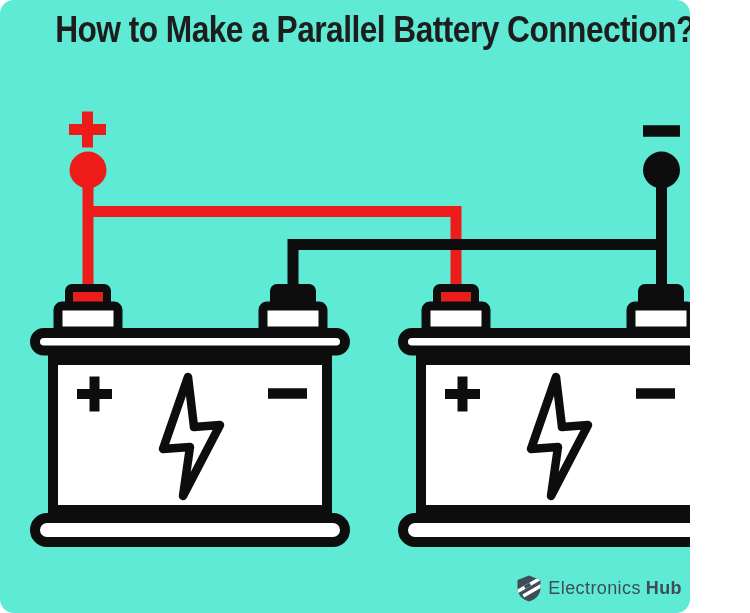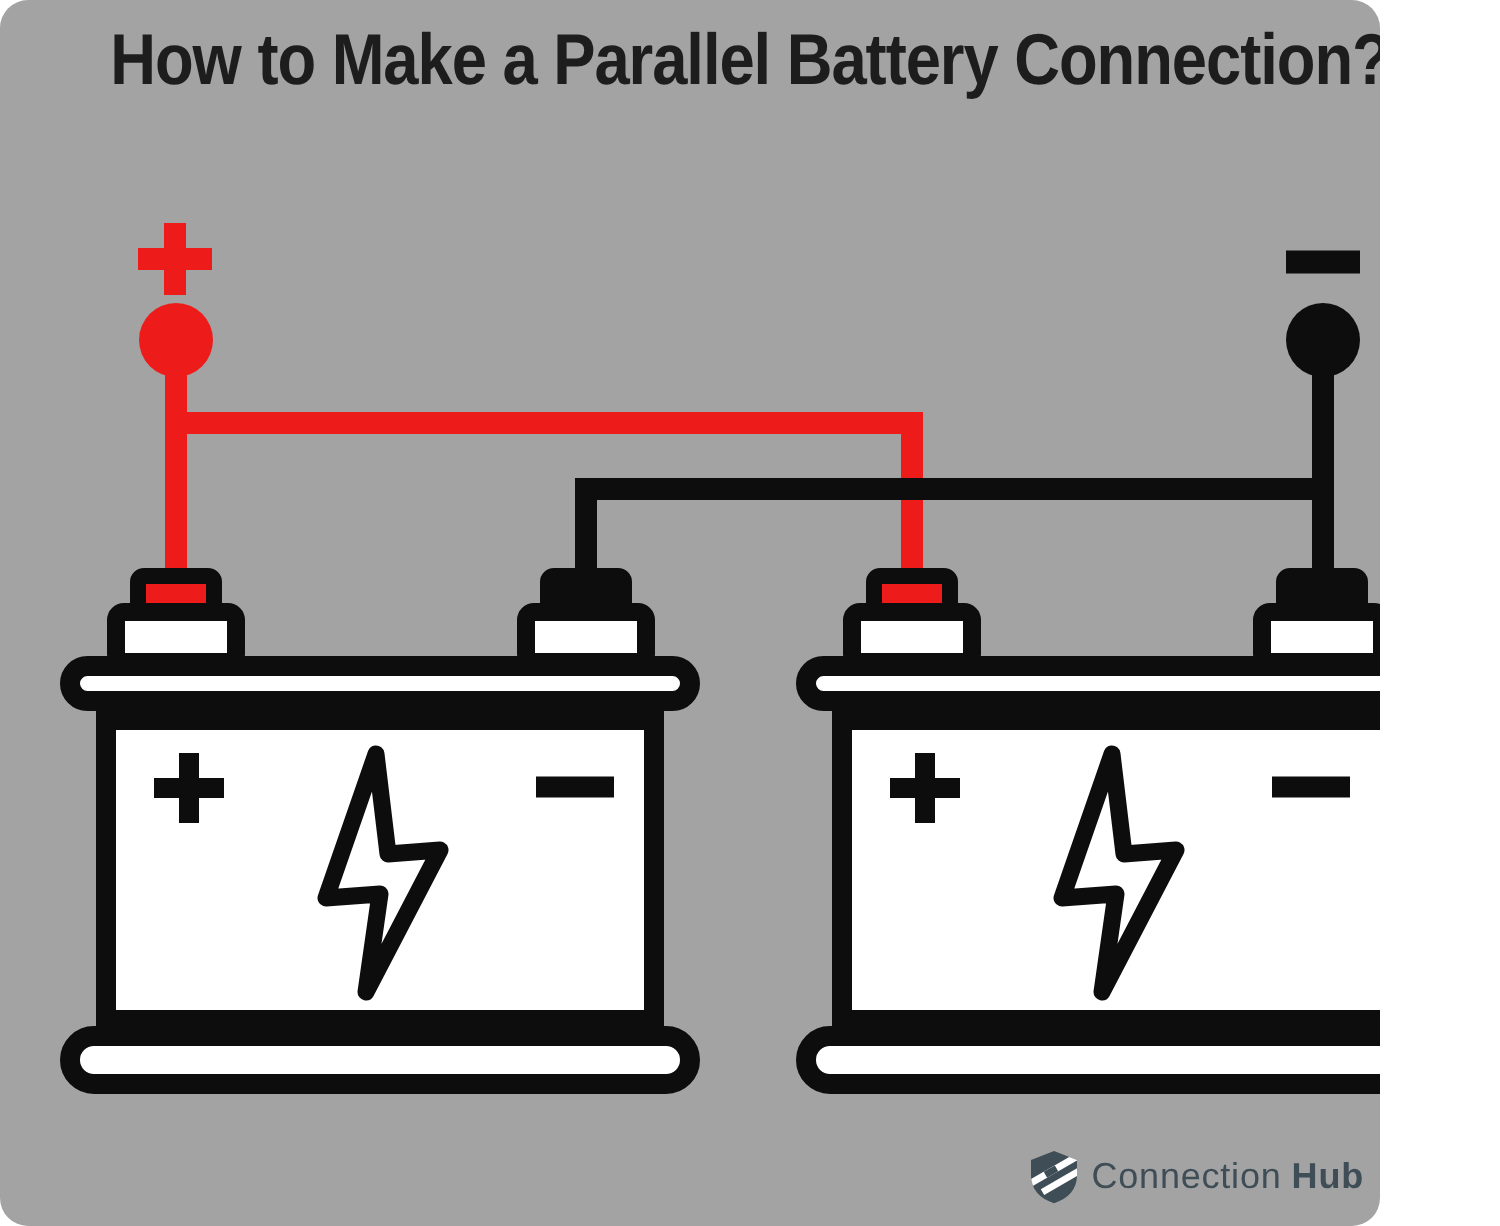--- a/index.html
+++ b/index.html
@@ -1,19 +1,19 @@
 <!DOCTYPE html>
 <html><head>
 <meta charset="utf-8">
 <style>
   html,body{margin:0;padding:0;background:#ffffff;}
   .canvas{
     position:relative;
     width:690px;height:613px;
-    background:#a3a3a3;
+    background:#5eead4;
     overflow:hidden;
     font-family:"Liberation Sans", sans-serif;
     border-radius:14px;
   }
   .page-title{
     position:absolute;
     top:9px;left:0;width:750px;
     margin:0;
     text-align:center;
     font-family:"Liberation Sans", sans-serif;
@@ -103,16 +103,16 @@
           <path d="M12 .5 L23.5 5 V12.8 C23.5 19.8 18.9 24.4 12 26.6 C5.1 24.4 .5 19.8 .5 12.8 V5 Z"></path>
         </clipPath>
       </defs>
       <path d="M12 .5 L23.5 5 V12.8 C23.5 19.8 18.9 24.4 12 26.6 C5.1 24.4 .5 19.8 .5 12.8 V5 Z" fill="#3f4d56"></path>
       <g clip-path="url(#shieldClip)">
         <rect x="-6" y="8.6" width="36" height="3.4" fill="#ffffff" transform="rotate(-30 12 13)"></rect>
         <rect x="8.6" y="8.6" width="6.4" height="3.4" fill="#3f4d56" transform="rotate(-30 12 13)"></rect>
         <rect x="3" y="15.4" width="25" height="3.4" fill="#ffffff" transform="rotate(-30 12 13)"></rect>
       </g>
     </svg>
-    <span class="brand-text"><span class="brand-first">Connection</span><span class="brand-second">Hub</span></span>
+    <span class="brand-text"><span class="brand-first">Electronics</span><span class="brand-second">Hub</span></span>
   </div>
 
 </div>
 
 </body></html>

